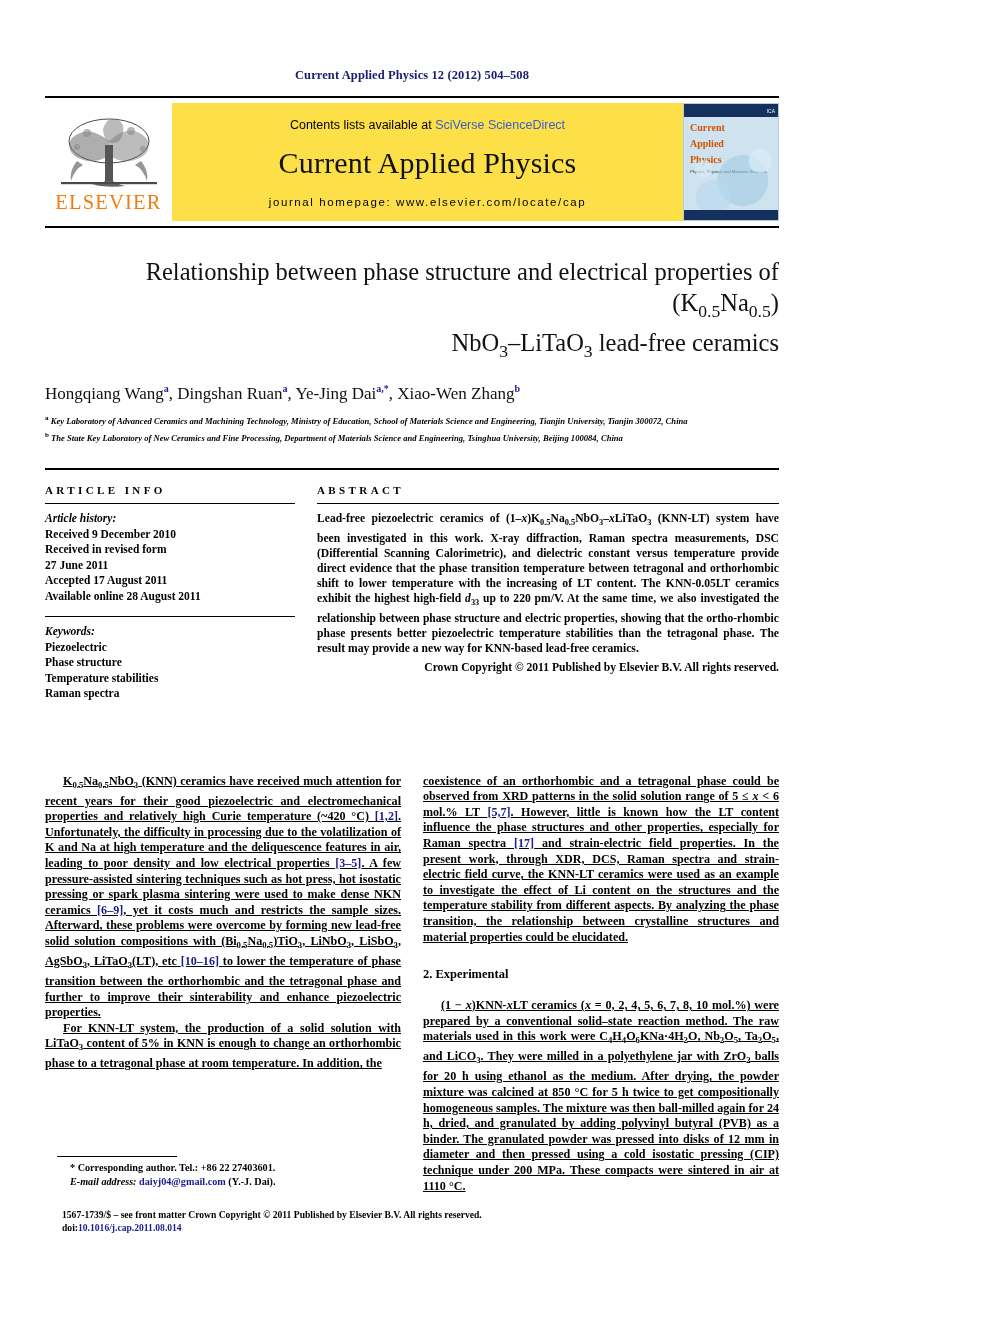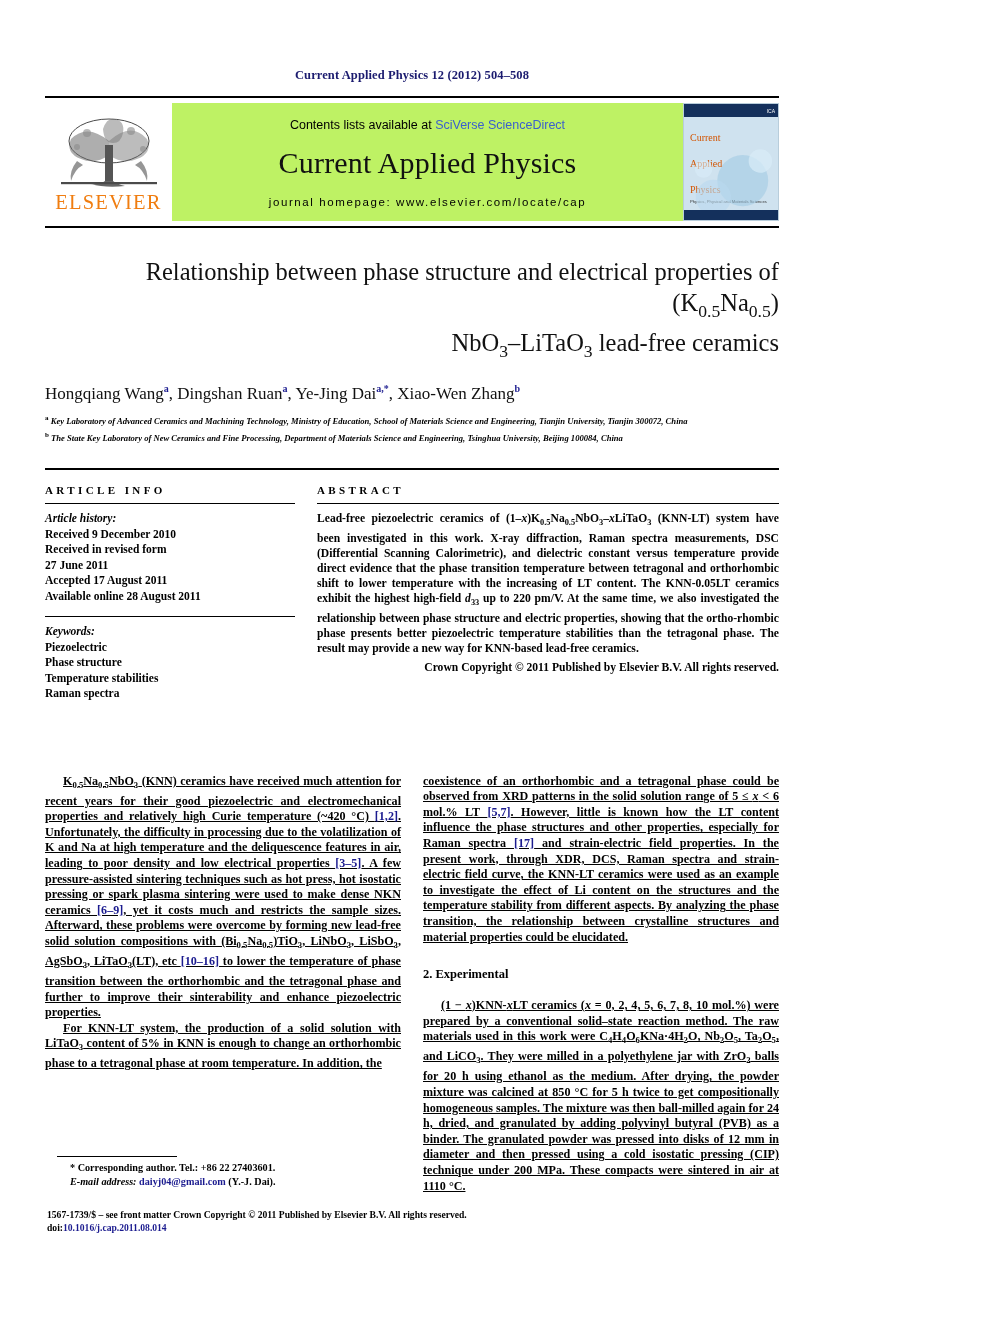--- a/index.html
+++ b/index.html
@@ -57,21 +57,21 @@
   .elsevier-word {
     font-family: "Liberation Serif", serif;
     font-size: 20.5px;
     letter-spacing: 1.2px;
     color: #f07d10;
     line-height: 1;
     margin-top: 1px;
   }
   .banner {
     flex: 1 1 auto;
-    background: #bef264;
+    background: #fde047;
     display: flex;
     flex-direction: column;
     align-items: center;
     justify-content: center;
     margin: 5px 0 5px 0;
   }
   .banner-contents {
     font-family: "Liberation Sans", sans-serif;
     font-size: 12.5px;
     color: #000;
@@ -113,22 +113,22 @@
     align-items: center;
     justify-content: flex-end;
     padding-right: 3px;
     box-sizing: border-box;
   }
   .cover-title {
     font-family: "Liberation Serif", serif;
     font-size: 10px;
     line-height: 10px;
     color: #d35400;
-    padding: 16px 0 0 6px;
-    font-weight: normal;
+    padding: 6px 0 0 6px;
+    font-weight: bold;
   }
   .cover-sub {
     font-family: "Liberation Sans", sans-serif;
     font-size: 4.2px;
     color: #333;
     padding: 4px 0 0 6px;
   }
   .cover-circles { position:absolute; left:0; top:0; width:100%; height:100%; }
   .cover-bottombar{
     position:absolute; bottom:0; left:0; right:0; height:10px;
@@ -250,21 +250,21 @@
     border-top: 1.1px solid #000;
     width: 120px;
     margin-bottom: 4px;
   }
   .footnote .indent { padding-left: 13px; }
   .footnote .email-label { font-style: italic; }
   .mail-link { color: #1b1b8f; }
 
   .colophon {
     position: absolute;
-    left: 47px;
+    left: 62px;
     top: 1208px;
     width: 910px;
     font-size: 9.6px;
     line-height: 13px;
     font-weight: bold;
   }
   .doi-link { color: #1b1b8f; }
 </style>
 </head>
 <body>

